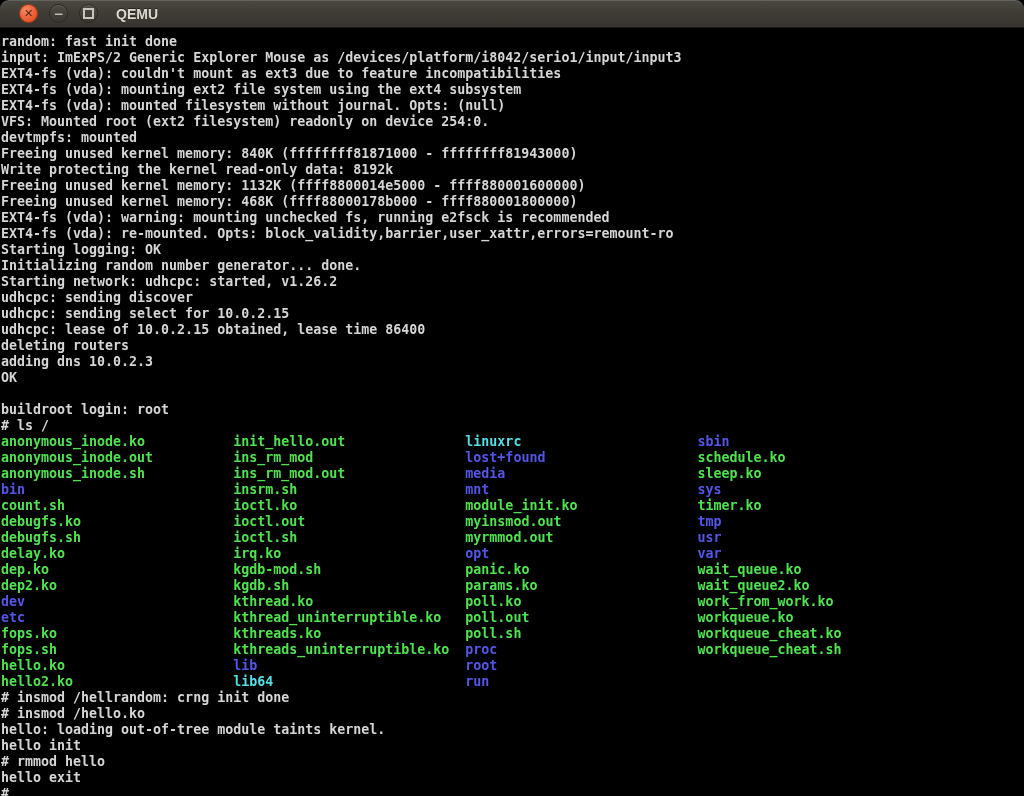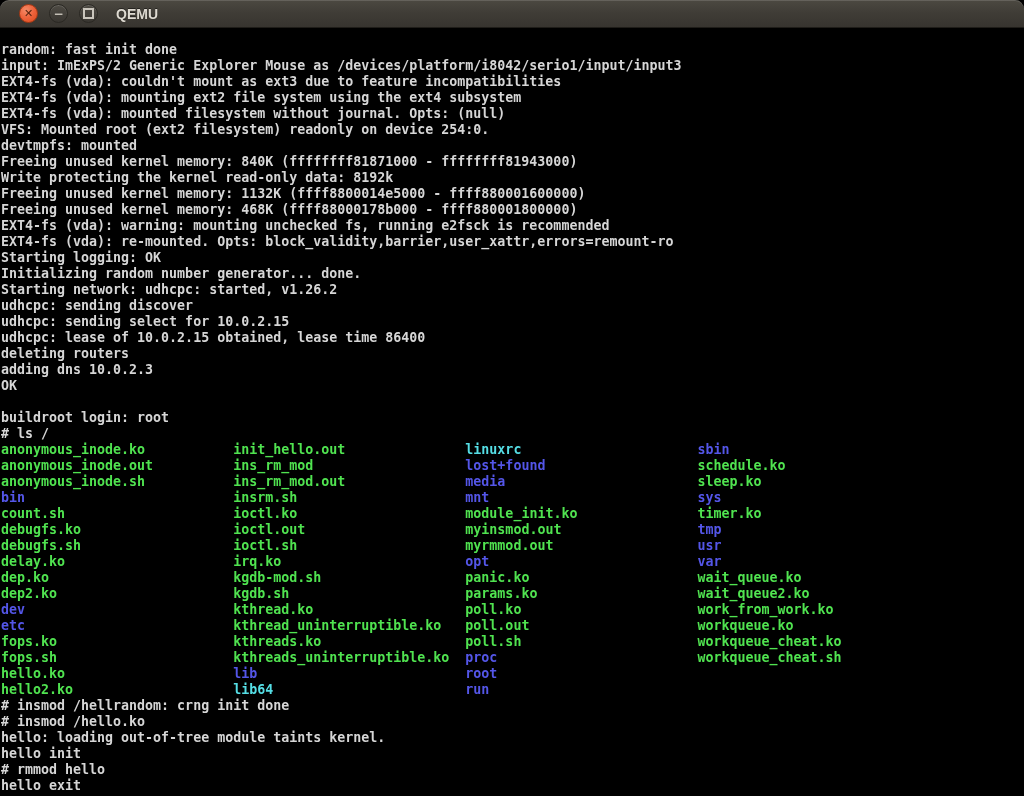--- a/index.html
+++ b/index.html
@@ -33,21 +33,21 @@
   .btn.winbtn .glyph{color:#c9c5bc;font:bold 12px/1 "DejaVu Sans",sans-serif;}
   .maxsq{width:7px;height:7px;border:2px solid #c9c5bc;display:block;box-sizing:content-box;}
   .title{
     color:#dedad1;font:bold 14px "Liberation Sans",sans-serif;
     margin-left:7px;text-shadow:0 -1px 0 rgba(0,0,0,.45);white-space:nowrap;
   }
 
   
   .terminal{
     width:1024px;height:768px;box-sizing:border-box;overflow:hidden;
-    padding:14px 0 0 1px;
+    padding:6px 0 0 1px;
     font-family:"DejaVu Sans Mono",monospace;
     font-weight:bold;font-size:13.3px;line-height:16px;
     white-space:pre;
   }
   .tl{height:16px;}
   .cursor{display:inline-block;width:8px;height:3px;vertical-align:-2px;}
 </style>
 </head>
 <body>
 

